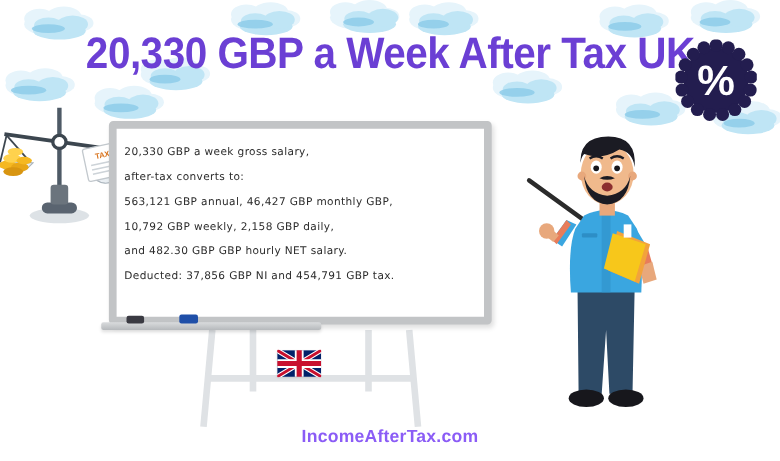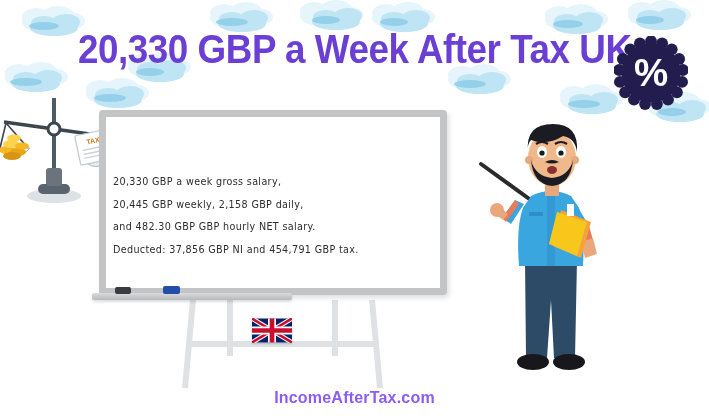--- a/index.html
+++ b/index.html
@@ -38,21 +38,21 @@
     position:absolute; left:99px; top:110px; width:348px; height:185px; z-index:4;
   }
   #whiteboard-frame {
     position:absolute; inset:0;
     background:#ffffff;
     border:7px solid #c2c4c6;
     border-radius:4px;
     box-shadow:2px 3px 5px rgba(0,0,0,0.13);
   }
   #whiteboard-text {
-    position:absolute; left:14px; top:18px; right:10px;margin-top:43px;
+    position:absolute; left:14px; top:18px; right:10px;
   }
   #whiteboard-text .wb-line {
     font-family:"DejaVu Sans", sans-serif;
     font-size:9.6px;
     color:#2c2c2c;
     line-height:22.5px;
     letter-spacing:0.35px;
     white-space:nowrap;
   }
 
@@ -222,21 +222,23 @@
     <line x1="55" y1="4" x2="55" y2="60"></line>
     <line x1="160" y1="4" x2="160" y2="60"></line>
     <line x1="14" y1="48" x2="201" y2="48"></line>
   </g>
 </svg>
 
 <div id="whiteboard">
   <div id="whiteboard-frame"></div>
   <div id="whiteboard-text">
     <div class="wb-line">20,330 GBP a week gross salary,</div>
-    <div class="wb-line">20,445 GBP weekly, 2,158 GBP daily,</div>
+    <div class="wb-line">after-tax converts to:</div>
+    <div class="wb-line">563,121 GBP annual, 46,427 GBP monthly GBP,</div>
+    <div class="wb-line">10,792 GBP weekly, 2,158 GBP daily,</div>
     <div class="wb-line">and 482.30 GBP GBP hourly NET salary.</div>
     <div class="wb-line">Deducted: 37,856 GBP NI and 454,791 GBP tax.</div>
   </div>
 </div>
 <div id="whiteboard-tray"></div>
 <div id="eraser"></div>
 <div id="blue-marker"></div>
 
 <svg id="uk-flag" viewBox="0 0 60 36">
   <rect width="60" height="36" fill="#012169"></rect>

